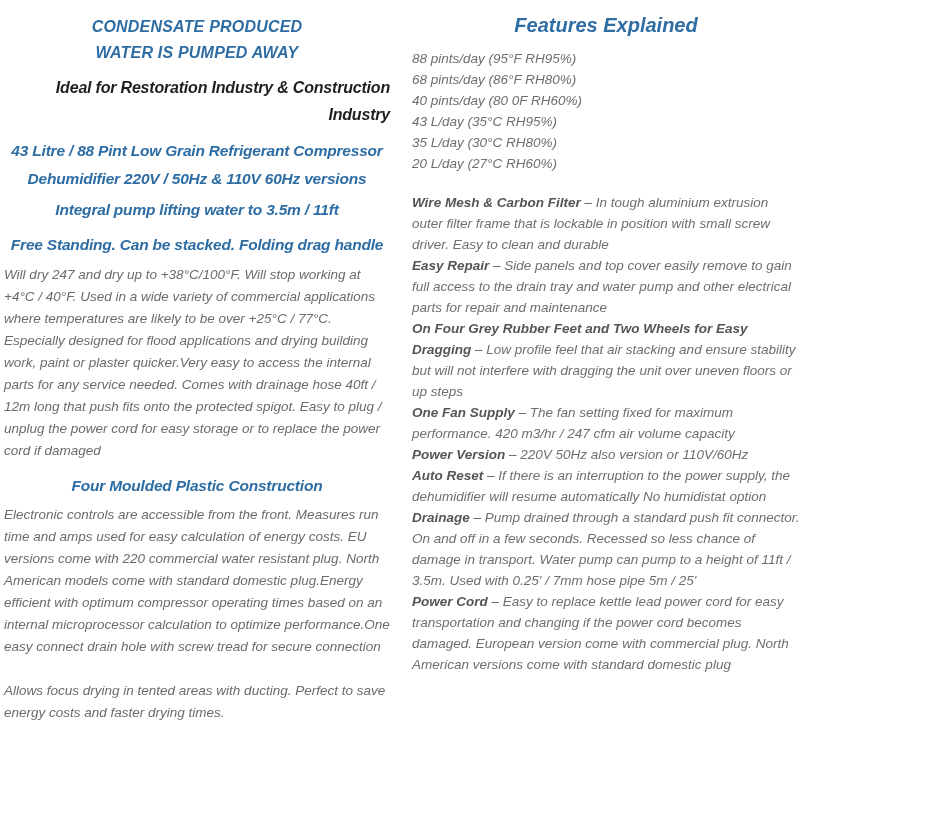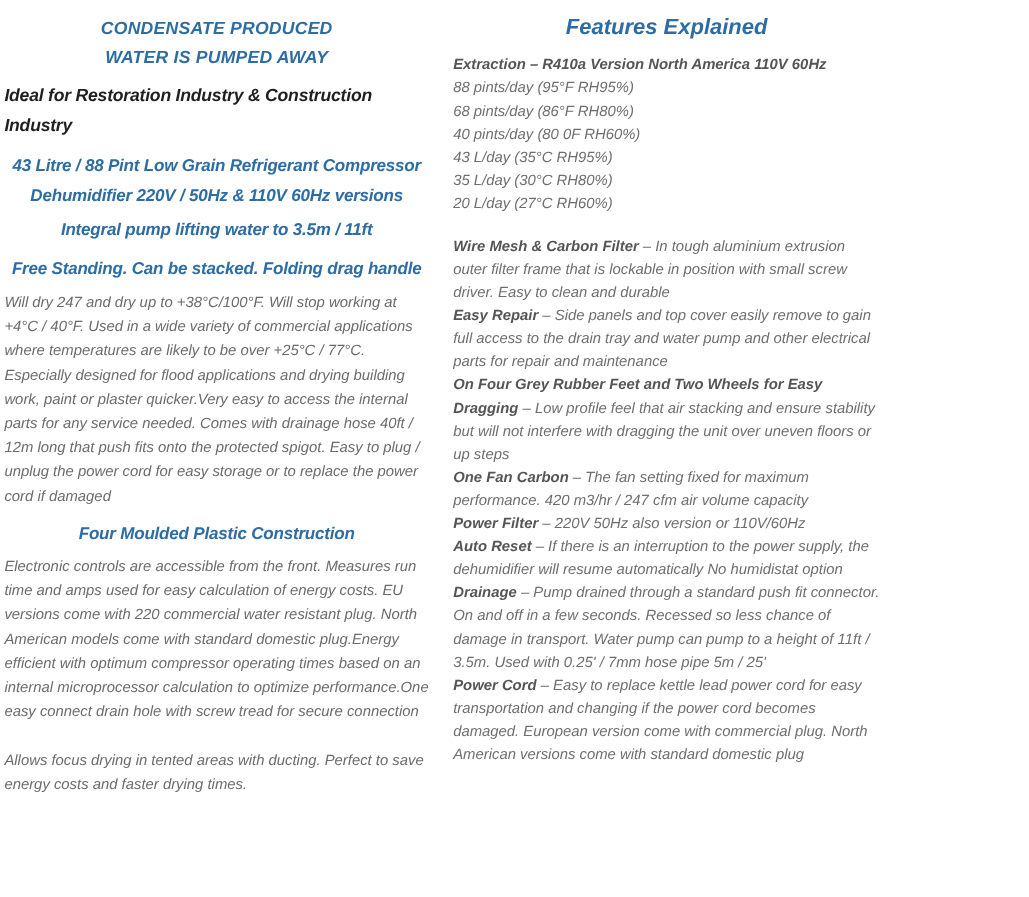--- a/index.html
+++ b/index.html
@@ -44,21 +44,21 @@
     line-height: 26px;
     letter-spacing: 0.2px;
     margin-bottom: 8px;
   }
   .h-black {
     color: #1f1f1f;
     font-weight: bold;
     font-size: 16px;
     line-height: 27px;
     letter-spacing: -0.2px;
-    text-align: left;
+    text-align: right;
     margin: 0 0 9px 0;
   }
   .h-spec     { margin-bottom: 3px; }
   .h-pump     { margin-bottom: 7px; }
   .h-standing { margin-bottom: 5px; }
   .h-rotor    { margin-bottom: 4px; }
   .h-side     { margin-bottom: 15px; }
   .para {
     color: #6b6b6b;
     font-size: 13.5px;
@@ -131,35 +131,34 @@
 
     <p class="para">Allows focus drying in tented areas with ducting.  Perfect to save energy costs and faster drying times.</p>
 
   </div>
 
   <div class="col-right">
 
     <div class="h-features">Features Explained</div>
 
     <div>
-      <p class="spec-line spec-title">Extraction – R410a Version North America 110V 60Hz</p>
       <p class="spec-line">88 pints/day (95°F RH95%)</p>
       <p class="spec-line">68 pints/day (86°F RH80%)</p>
       <p class="spec-line">40 pints/day (80 0F RH60%)</p>
       <p class="spec-line">43 L/day (35°C RH95%)</p>
       <p class="spec-line">35 L/day (30°C RH80%)</p>
       <p class="spec-line">20 L/day (27°C RH60%)</p>
     </div>
 
     <div class="features-block">
       <p class="feat"><span class="b">Wire Mesh &amp; Carbon Filter</span><span> – In tough aluminium extrusion outer filter frame that is lockable in position with small screw driver.  Easy to clean and durable</span></p>
       <p class="feat"><span class="b">Easy Repair</span><span> – Side panels and top cover easily remove to gain full access to the drain tray and water pump and other electrical parts for repair and maintenance</span></p>
       <p class="feat"><span class="b">On Four Grey Rubber Feet and Two Wheels for Easy Dragging</span><span> – Low profile feel that air stacking and ensure stability but will not interfere with dragging the unit over uneven floors or up steps</span></p>
-      <p class="feat"><span class="b">One Fan Carbon</span><span> – The fan setting fixed for maximum performance.  420 m3/hr / 247 cfm air volume capacity</span></p>
-      <p class="feat"><span class="b">Power Filter</span><span> – 220V 50Hz also  version or 110V/60Hz</span></p>
+      <p class="feat"><span class="b">One Fan Supply</span><span> – The fan setting fixed for maximum performance.  420 m3/hr / 247 cfm air volume capacity</span></p>
+      <p class="feat"><span class="b">Power Version</span><span> – 220V 50Hz also  version or 110V/60Hz</span></p>
       <p class="feat"><span class="b">Auto Reset</span><span> – If there is an interruption to the power supply, the dehumidifier will resume automatically No humidistat option</span></p>
       <p class="feat"><span class="b">Drainage</span><span> – Pump drained through a standard push fit connector.  On and off in a few seconds.  Recessed so less chance of damage in transport. Water pump can pump to a height of 11ft / 3.5m. Used with 0.25' / 7mm hose pipe 5m / 25'</span></p>
       <p class="feat"><span class="b">Power Cord</span><span> – Easy to replace kettle lead power cord for easy transportation and changing if the power cord becomes damaged.  European version come with commercial plug. North American versions come with standard domestic plug</span></p>
     </div>
 
   </div>
 
 </div>
 
 </body></html>

